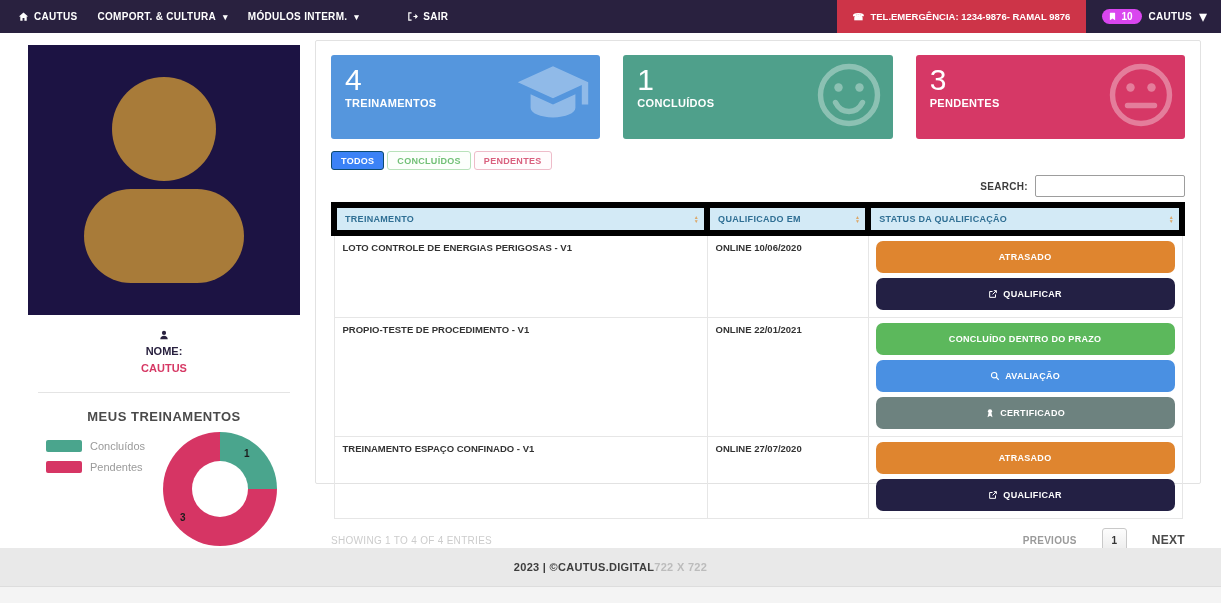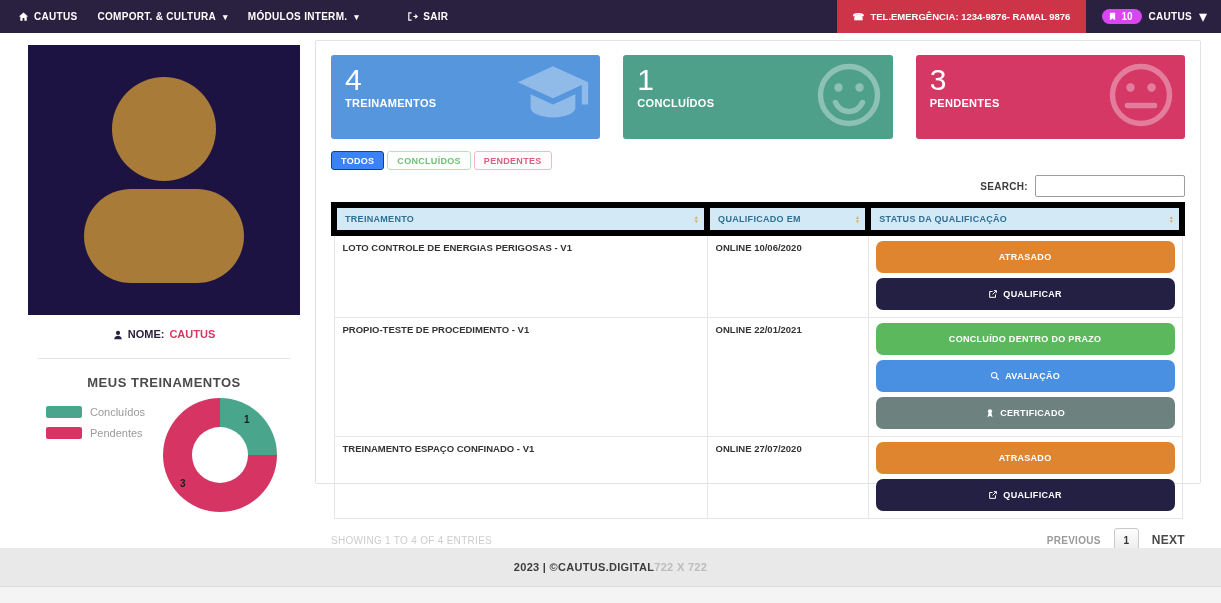--- a/index.html
+++ b/index.html
@@ -19,21 +19,21 @@
   .user-menu { display:flex; align-items:center; gap:7px; margin:0 14px 0 16px; }
   .notif-pill { background:#d946ef; border-radius:10px; padding:2px 9px 2px 6px; display:flex;
                 align-items:center; gap:4px; font-size:10px; font-weight:bold; }
   .user-name { font-size:10px; font-weight:bold; letter-spacing:.3px; }
   .icon-svg { display:inline-block; vertical-align:middle; }
 
   
   .profile { position:absolute; left:28px; top:45px; width:272px; }
   .avatar { width:272px; height:270px; background:#1c1343; display:block; }
   .profile-line { margin-top:13px; text-align:center; font-size:11px; font-weight:bold;
-                  color:#29213f; display:flex; justify-content:center; align-items:center; gap:5px; }
+                  color:#29213f; display:flex; justify-content:center; align-items:center; gap:5px;flex-direction:column; }
   .profile-line.area { margin-top:9px; }
   .nome-value { color:#d63864; }
   .profile hr { margin:18px 10px 0 10px; border:none; border-top:1px solid #e4e4e4; }
   .chart-title { margin-top:16px; text-align:center; font-size:13px; font-weight:bold;
                  color:#4a4a4a; letter-spacing:.5px; }
   .chart-area { position:relative; height:130px; margin-top:8px; }
   .legend { position:absolute; left:18px; top:8px; }
   .legend-row { display:flex; align-items:center; gap:8px; margin-bottom:9px; }
   .legend-swatch { width:36px; height:12px; border-radius:2px; }
   .legend-label { font-size:11px; color:#9a9a9a; }
@@ -83,21 +83,21 @@
                 display:flex; align-items:center; justify-content:center; gap:5px;
                 margin-bottom:5px; letter-spacing:.3px; cursor:pointer; }
   .sb-orange { background:#df852f; cursor:default; }
   .sb-dark   { background:#232044;text-align:center; }
   .sb-green  { background:#5cb85c; cursor:default; }
   .sb-blue   { background:#4a90e2; }
   .sb-slate  { background:#6d827f; }
 
   .table-footer { margin-top:9px; display:flex; justify-content:space-between; align-items:center; }
   .showing { font-size:10px; color:#cccccc; letter-spacing:.3px; }
-  .pagination { display:flex; align-items:center; gap:13px; }
+  .pagination { display:flex; align-items:center; gap:25px; }
   .page-prev { font-size:10px; font-weight:bold; color:#9a9a9a; letter-spacing:.3px; cursor:pointer; }
   .page-next { font-size:12px; font-weight:bold; color:#4a4a4a; letter-spacing:.3px; cursor:pointer; }
   .page-num { width:25px; height:24px; border:1px solid #c9c9c9; border-radius:3px;
               background:linear-gradient(#fdfdfd,#ececec); display:flex; align-items:center;
               justify-content:center; font-size:10px; font-weight:bold; color:#333; cursor:pointer; }
 
   
   .page-footer { position:absolute; left:0; top:548px; width:1221px; height:38px; background:#e9e9e9;
                  display:flex; align-items:center; justify-content:center; }
   .footer-main { font-size:11px; font-weight:bold; color:#3d3d3d; letter-spacing:.3px; }

